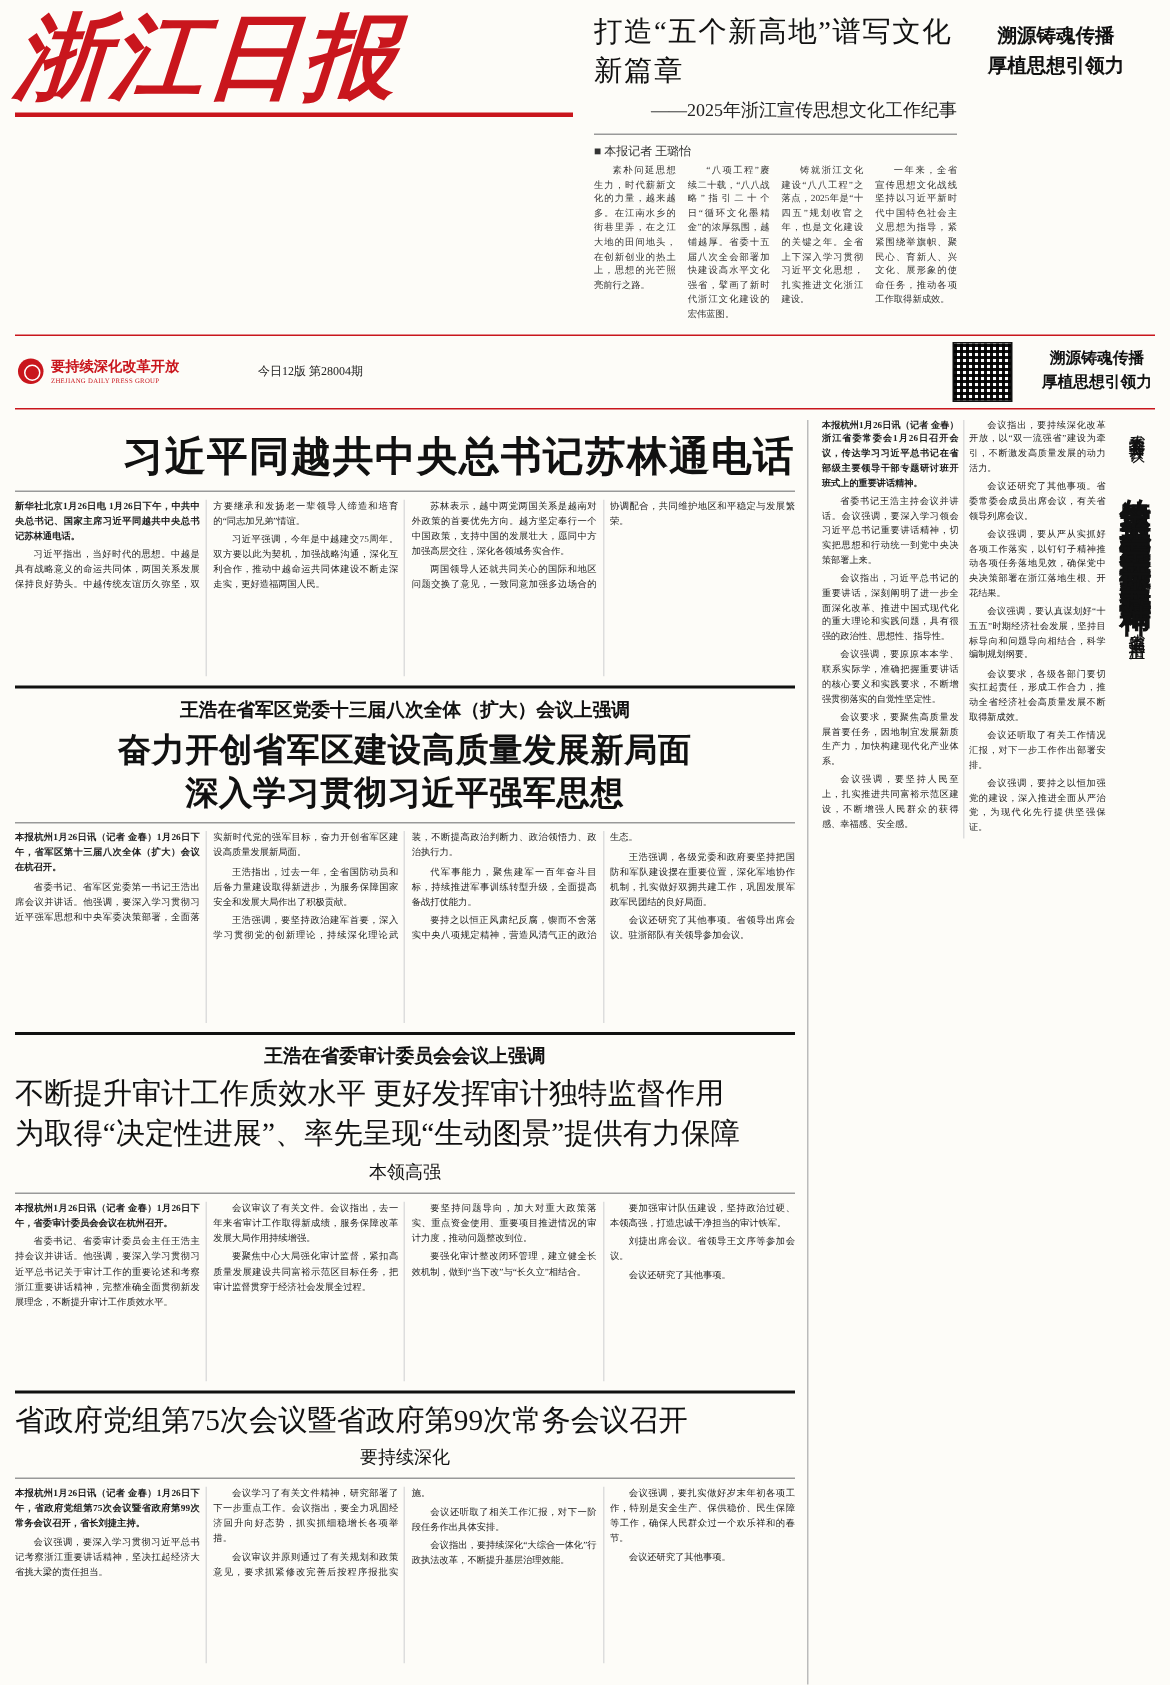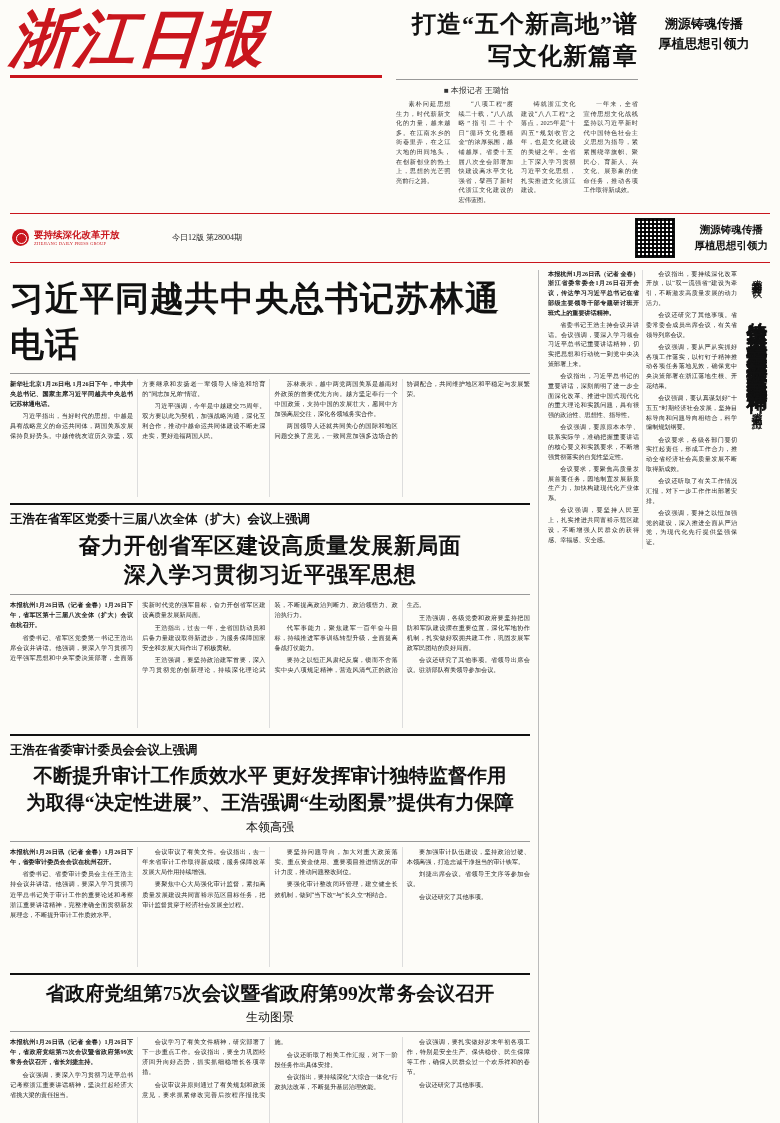--- a/index.html
+++ b/index.html
@@ -19,24 +19,24 @@
   .nameplate-title{
     font-family:"Liberation Serif",serif;
     font-size:62px;line-height:1.02;font-weight:bold;color:#c9161d;
     letter-spacing:2px;
     font-style:italic;
     transform:skewX(-4deg);
     white-space:nowrap;
   }
   .nameplate-rule{height:3px;background:#c9161d;margin-top:4px;}
   .mh-right{flex:1;padding-left:14px;}
-  .mh-head1{font-size:24px;font-weight:bold;text-align:right;letter-spacing:1px;}
+  .mh-head1{font-size:19px;font-weight:normal;letter-spacing:1px;}
   .mh-head2{font-size:12px;text-align:right;margin-top:5px;color:#222;}
   .mh-rule{border-top:1px solid #999;margin:7px 0 5px 0;}
-  .mh-byline{font-size:8px;color:#333;margin-left:48px;}
+  .mh-byline{font-size:8px;color:#333;}
   .mh-cols{display:flex;gap:8px;margin-top:3px;}
   .mh-col{flex:1;font-size:6.2px;line-height:1.55;color:#333;text-align:justify;}
   .mh-col p{margin:0 0 2px 0;text-indent:2em;}
   .mh-slogan{width:132px;text-align:center;font-size:13px;font-weight:bold;line-height:1.5;color:#111;padding-top:6px;}
 
   
   .infobar{display:flex;align-items:center;border-top:1px solid #c9161d;border-bottom:1px solid #c9161d;margin-top:6px;padding:4px 2px;gap:10px;}
   .grouplogo{display:flex;align-items:center;gap:5px;width:150px;}
   .glogo-mark{width:17px;height:17px;border-radius:50%;background:#c9161d;position:relative;flex:none;}
   .glogo-mark:after{content:"";position:absolute;left:4px;top:4px;width:9px;height:9px;border:1.6px solid #fff;border-radius:50%;}
@@ -58,45 +58,46 @@
 
   
   .vhead{writing-mode:vertical-rl;text-orientation:upright;font-size:21px;font-weight:bold;line-height:1.28;letter-spacing:2px;height:100%;}
   .vhead .sub{font-size:11px;font-weight:normal;letter-spacing:1px;}
   .rcol-text{flex:1;padding-right:6px;}
   .rcol-text p{margin:0 0 2.5px 0;font-size:6.1px;line-height:1.6;text-indent:2em;text-align:justify;color:#222;}
   .rcol-text .dateline{text-indent:0;font-weight:bold;}
   .rcol-split{column-count:2;column-gap:7px;column-rule:1px solid #ddd;}
 
   
-  .hl1{font-size:34px;font-weight:bold;text-align:left;letter-spacing:1px;margin:6px 0 5px 0;}
+  .hl1{font-size:27px;font-weight:bold;text-align:right;letter-spacing:1px;margin:6px 0 5px 0;}
   .rule-thin{border-top:1px solid #999;margin:5px 0;}
   .rule-thick{border-top:2px solid #111;margin:6px 0;}
-  .kicker{font-size:12.5px;text-align:left;font-weight:bold;margin:2px 0 4px 0;}
+  .kicker{font-size:12.5px;text-align:center;font-weight:bold;margin:2px 0 4px 0;}
   .hl2{font-size:22px;font-weight:bold;text-align:center;line-height:1.26;letter-spacing:.5px;margin:2px 0;}
-  .hl3{font-size:19.5px;font-weight:bold;text-align:center;line-height:1.3;margin:2px 0;}
+  .hl3{font-size:19.5px;font-weight:normal;line-height:1.3;margin:2px 0;}
   .subline{font-size:12px;text-align:center;margin:3px 0 4px 0;}
   .cols4{column-count:4;column-gap:9px;column-rule:1px solid #ddd;}
   .cols3 p,.cols4 p{margin:0 0 2.5px 0;font-size:6.2px;line-height:1.62;text-indent:2em;text-align:justify;color:#222;}
   .cols3 p.dateline,.cols4 p.dateline{text-indent:0;font-weight:bold;}
   .colbox{overflow:hidden;}
 </style>
 </head>
 <body>
 
 <div class="page">
  <div class="inner">
 
   <div class="masthead">
     <div class="nameplate">
       <div class="nameplate-title">浙江日报</div>
       <div class="nameplate-rule"></div>
     </div>
     <div class="mh-right">
       <div class="mh-head1">打造“五个新高地”谱写文化新篇章</div>
+      <div class="mh-head2">——2025年浙江宣传思想文化工作纪事</div>
       <div class="mh-rule"></div>
       <div class="mh-byline">■ 本报记者 王璐怡</div>
       <div class="mh-cols">
         <div class="mh-col">
               <p>素朴问延思想生力，时代薪新文化的力量，越来越多。在江南水乡的街巷里弄，在之江大地的田间地头，在创新创业的热土上，思想的光芒照亮前行之路。</p>
             </div>
         <div class="mh-col">
               <p>“八项工程”赓续二十载，“八八战略”指引二十个日“循环文化墨精金”的浓厚氛围，越铺越厚。省委十五届八次全会部署加快建设高水平文化强省，擘画了新时代浙江文化建设的宏伟蓝图。</p>
             </div>
         <div class="mh-col">
@@ -164,41 +165,41 @@
           <p>王浩强调，各级党委和政府要坚持把国防和军队建设摆在重要位置，深化军地协作机制，扎实做好双拥共建工作，巩固发展军政军民团结的良好局面。</p>
           <p>会议还研究了其他事项。省领导出席会议。驻浙部队有关领导参加会议。</p>
         </div>
       </div>
 
       <div class="rule-thick"></div>
 
       <div>
         <div class="kicker">王浩在省委审计委员会会议上强调</div>
         <div class="hl3">不断提升审计工作质效水平  更好发挥审计独特监督作用</div>
-        <div class="hl3">为取得“决定性进展”、王浩强调“生动图景”提供有力保障</div>
+        <div class="hl3">为取得“决定性进展”、率先呈现“生动图景”提供有力保障</div>
         <div class="subline">本领高强</div>
         <div class="rule-thin"></div>
         <div class="cols4 colbox" style="height:120px">
           <p class="dateline">本报杭州1月26日讯（记者 金春）1月26日下午，省委审计委员会会议在杭州召开。</p>
           <p>省委书记、省委审计委员会主任王浩主持会议并讲话。他强调，要深入学习贯彻习近平总书记关于审计工作的重要论述和考察浙江重要讲话精神，完整准确全面贯彻新发展理念，不断提升审计工作质效水平。</p>
           <p>会议审议了有关文件。会议指出，去一年来省审计工作取得新成绩，服务保障改革发展大局作用持续增强。</p>
           <p>要聚焦中心大局强化审计监督，紧扣高质量发展建设共同富裕示范区目标任务，把审计监督贯穿于经济社会发展全过程。</p>
           <p>要坚持问题导向，加大对重大政策落实、重点资金使用、重要项目推进情况的审计力度，推动问题整改到位。</p>
           <p>要强化审计整改闭环管理，建立健全长效机制，做到“当下改”与“长久立”相结合。</p>
           <p>要加强审计队伍建设，坚持政治过硬、本领高强，打造忠诚干净担当的审计铁军。</p>
           <p>刘捷出席会议。省领导王文序等参加会议。</p>
           <p>会议还研究了其他事项。</p>
         </div>
       </div>
 
       <div class="rule-thick"></div>
 
       <div>
         <div class="hl3">省政府党组第75次会议暨省政府第99次常务会议召开</div>
-        <div class="subline">生动图景</div>
+        <div class="subline">要持续深化</div>
         <div class="rule-thin"></div>
         <div class="cols4 colbox" style="height:118px">
           <p class="dateline">本报杭州1月26日讯（记者 金春）1月26日下午，省政府党组第75次会议暨省政府第99次常务会议召开，省长刘捷主持。</p>
           <p>会议强调，要深入学习贯彻习近平总书记考察浙江重要讲话精神，坚决扛起经济大省挑大梁的责任担当。</p>
           <p>会议学习了有关文件精神，研究部署了下一步重点工作。会议指出，要全力巩固经济回升向好态势，抓实抓细稳增长各项举措。</p>
           <p>会议审议并原则通过了有关规划和政策意见，要求抓紧修改完善后按程序报批实施。</p>
           <p>会议还听取了相关工作汇报，对下一阶段任务作出具体安排。</p>
           <p>会议指出，要持续深化“大综合一体化”行政执法改革，不断提升基层治理效能。</p>
           <p>会议强调，要扎实做好岁末年初各项工作，特别是安全生产、保供稳价、民生保障等工作，确保人民群众过一个欢乐祥和的春节。</p>
           <p>会议还研究了其他事项。</p>

